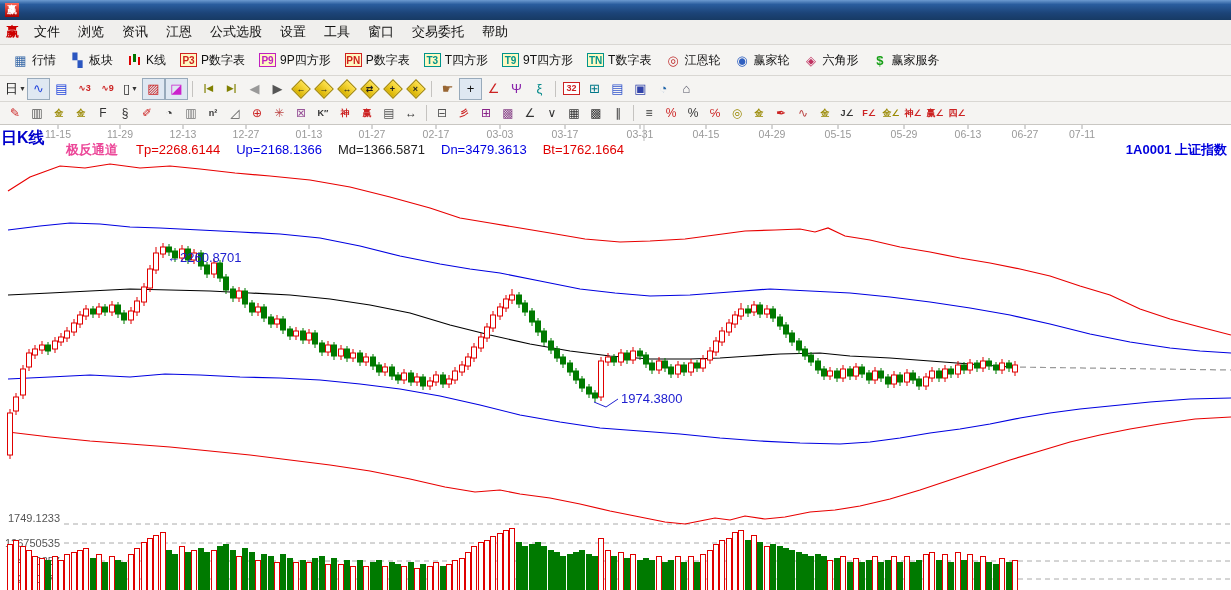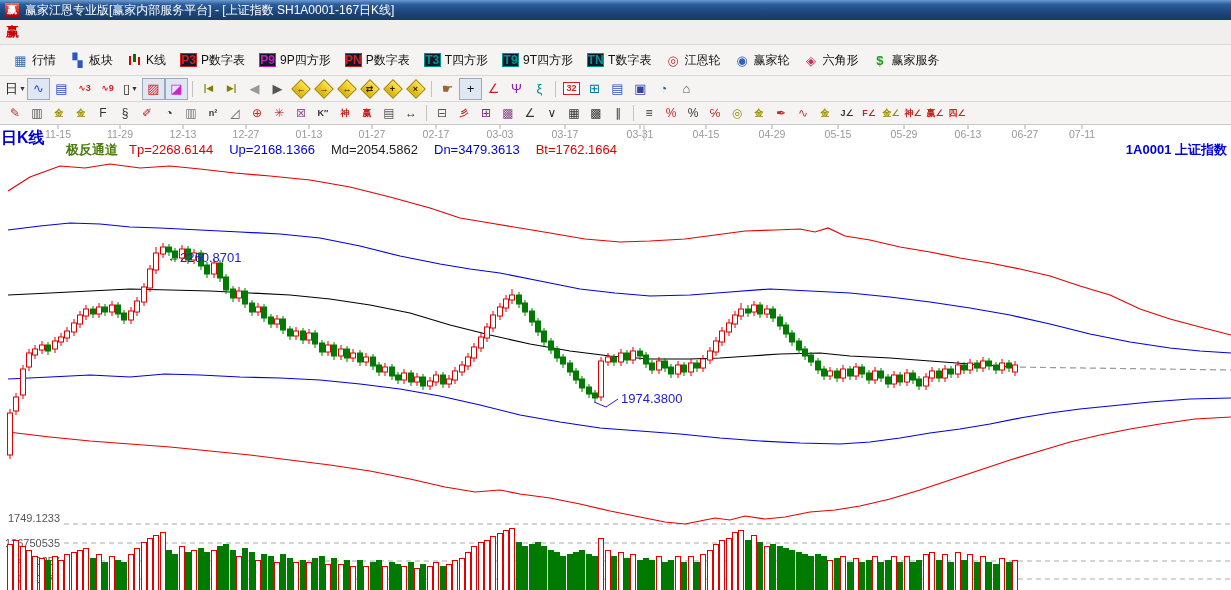--- a/index.html
+++ b/index.html
@@ -13,21 +13,21 @@
   
   .menubar{height:24px;background:#f0efed;border-bottom:1px solid #d9d7d3;display:flex;align-items:center;
            padding-left:4px;font-size:13px;color:#101010;}
   .menu-logo{color:#c00;font-weight:bold;font-size:13px;padding:0 6px 0 2px;}
   .menu-item{padding:3px 9px;cursor:default;}
   
   .toolbar1{height:30px;border-bottom:1px solid #d9d7d3;background:#f5f4f2;display:flex;align-items:center;
             padding-left:6px;font-size:12px;color:#111;}
   .tb1-item{display:flex;align-items:center;gap:4px;padding:3px 7px;}
   .tb1-icon{min-width:15px;height:15px;display:flex;align-items:center;justify-content:center;font-size:13px;font-weight:bold;}
-  .tb1-icon.box{border:1px solid currentColor;font-size:12px;width:15px;height:12px;background:#0f172a;}
+  .tb1-icon.box{border:1px solid currentColor;font-size:10px;width:15px;height:12px;background:#fef9c3;}
   .icon-candle{width:15px;height:14px;background:
       linear-gradient(#d00,#d00) 2px 3px/2px 9px no-repeat,
       linear-gradient(#070,#070) 6px 1px/3px 8px no-repeat,
       linear-gradient(#d00,#d00) 11px 4px/2px 8px no-repeat;}
   
   .toolbar2{height:25px;border-bottom:1px solid #d9d7d3;background:#f5f4f2;display:flex;align-items:center;padding-left:4px;}
   .toolbar3{height:22px;border-bottom:1px solid #c9c7c3;background:#f5f4f2;display:flex;align-items:center;padding-left:4px;}
   .tb-btn{min-width:21px;height:20px;border:1px solid transparent;display:flex;align-items:center;
           justify-content:center;font-size:13px;line-height:1;cursor:default;}
   .toolbar3 .tb-btn{min-width:20px;height:18px;font-size:12px;}
@@ -38,35 +38,35 @@
   .diamond{width:12px;height:12px;background:linear-gradient(#ffe24d,#d8b200);border:1px solid #a08400;
            transform:rotate(45deg);display:flex;align-items:center;justify-content:center;}
   .diamond>span{transform:rotate(-45deg);font-size:9px;color:#222;font-weight:bold;}
   .calbox{border:1px solid #c22;color:#c22;font-size:9px;font-weight:bold;padding:1px 2px;background:#fff;}
   
   .chart{position:relative;height:466px;background:#fff;}
   .chart svg{position:absolute;left:0;top:0;}
   .lbl-period{position:absolute;left:1px;top:3px;color:#0000cc;font-size:16px;font-weight:bold;}
   .indicator-line{position:absolute;left:66px;top:16px;font-size:13px;white-space:nowrap;}
   .indicator-line b{font-weight:normal;margin-right:16px;}
-  .ind-name{color:#4d7c0f;margin-right:11px;font-weight:bold;font-family:Liberation Mono, monospace;}
+  .ind-name{color:#ec4899;margin-right:18px;font-weight:bold;font-family:Liberation Mono, monospace;}
   .lbl-symbol{position:absolute;right:4px;top:16px;color:#0000dd;font-size:13px;font-weight:bold;}
   .watermark{position:absolute;right:14px;bottom:4px;color:#e02f2f;font-size:30px;font-weight:bold;
              font-style:italic;letter-spacing:5px;font-family:"DejaVu Serif","Liberation Serif",serif;}
 </style>
 </head>
 <body>
 
 <div class="titlebar">
   <span class="app-icon">赢</span>
-  <span>赢家江恩专业版[赢家内部服务平台] - [上证指数  SH1A0001-167日K线]</span>
 </div>
 
 <div class="menubar">
   <span class="menu-logo">赢</span>
+  <span id="menu-items"><span class="menu-item">文件</span><span class="menu-item">浏览</span><span class="menu-item">资讯</span><span class="menu-item">江恩</span><span class="menu-item">公式选股</span><span class="menu-item">设置</span><span class="menu-item">工具</span><span class="menu-item">窗口</span><span class="menu-item">交易委托</span><span class="menu-item">帮助</span></span>
 </div>
 
 <div class="toolbar1" id="toolbar1">
     <span class="tb1-item">
       <span class="tb1-icon" style="color: rgb(58, 106, 168);">▦</span>
       <span>行情</span>
     </span>
     <span class="tb1-item">
       <span class="tb1-icon" style="color: rgb(43, 86, 192);">▚</span>
       <span>板块</span>
@@ -763,16 +763,16 @@
         <rect x="1012.5" y="559.5" width="5" height="30" fill="#ffffff" stroke="#e00000" stroke-width="1"></rect>
       </g>
       <g>
         <text x="167" y="261" font-size="13" fill="#2020d0">←2260.8701</text>
         <polyline points="594,401 606,406 618,398" fill="none" stroke="#2020d0" stroke-width="1"></polyline>
         <text x="621" y="402" font-size="13" fill="#2020d0">1974.3800</text>
       </g>
     </svg>
   <span class="lbl-period">日K线</span>
   <span class="indicator-line">
-    <span class="ind-name">极反通道</span><span id="ind-values"><b style="color: rgb(224, 0, 0);">Tp=2268.6144</b><b style="color: rgb(0, 0, 224);">Up=2168.1366</b><b style="color: rgb(34, 34, 34);">Md=2054.5862</b><b style="color: rgb(0, 0, 224);">Dn=3479.3613</b><b style="color: rgb(224, 0, 0); margin-top: 32px;">Bt=1762.1664</b></span>
+    <span class="ind-name">极反通道</span><span id="ind-values"><b style="color: rgb(224, 0, 0);">Tp=2268.6144</b><b style="color: rgb(0, 0, 224);">Up=2168.1366</b><b style="color: rgb(34, 34, 34);">Md=1366.5871</b><b style="color: rgb(0, 0, 224);">Dn=3479.3613</b><b style="color: rgb(224, 0, 0); margin-top: 32px;">Bt=1762.1664</b></span>
   </span>
   <span class="lbl-symbol">1A0001  上证指数</span>
 </div>
 
 </body></html>

